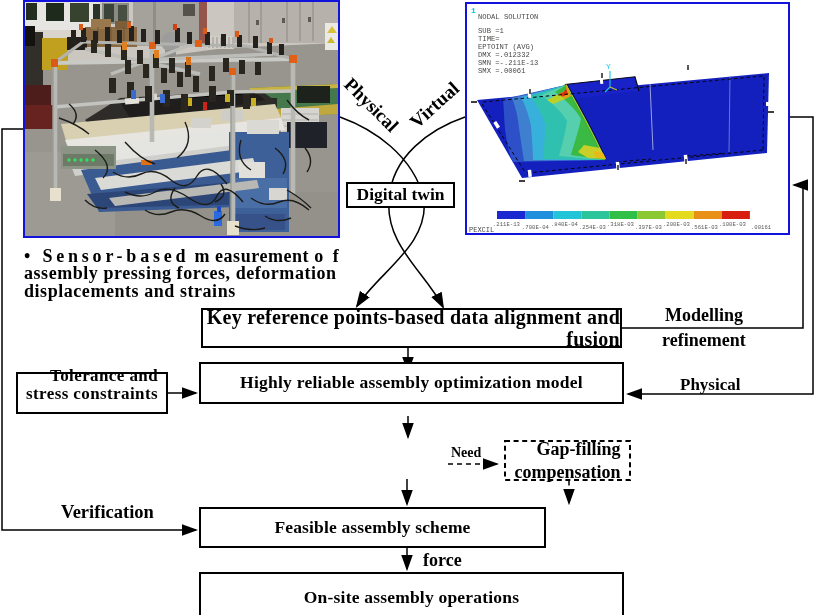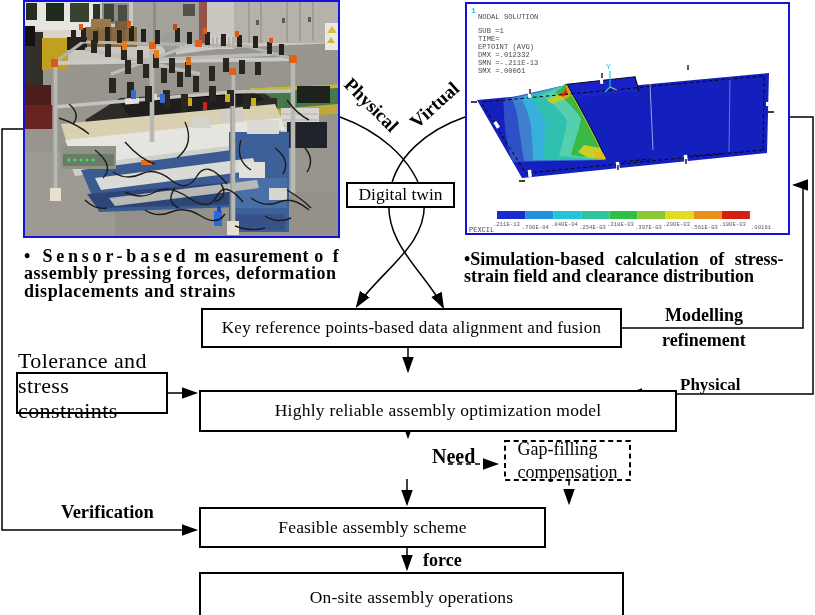--- a/index.html
+++ b/index.html
@@ -1,17 +1,17 @@
 <!DOCTYPE html>
 <html><head>
 <meta charset="utf-8">
 <style>
 html,body{margin:0;padding:0;background:#fff}
 #page{position:relative;width:815px;height:615px;background:#fff;font-family:"Liberation Serif",serif;overflow:hidden}
-.bx{position:absolute;border:2px solid #000;background:#fff;display:flex;align-items:center;justify-content:center;font-weight:normal;text-align:left;color:#000;box-sizing:border-box;line-height:1.1}
+.bx{position:absolute;border:2px solid #000;background:#fff;display:flex;align-items:center;justify-content:center;font-weight:bold;text-align:right;color:#000;box-sizing:border-box;line-height:1.1}
 .lbl{position:absolute;font-weight:bold;color:#000;white-space:nowrap}
 #wires{position:absolute;left:0;top:0;z-index:1}
 .bx{z-index:2}
 .lbl{z-index:3}
 #photo,#fea{position:absolute;z-index:2;box-sizing:border-box}
 </style>
 </head>
 <body>
 <div id="page">
 <svg id="wires" width="815" height="615" viewBox="0 0 815 615" fill="none">
@@ -356,31 +356,30 @@
     <text x="284" y="225">.00161</text>
   </g>
   <text x="2" y="228" font-size="7" fill="#4a4a48">PEXCIL</text>
 </svg>
 </div>
 
 <div class="lbl" style="left:337px;top:95px;width:70px;font-size:19px;transform:rotate(45deg);transform-origin:center">Physical</div>
 <div class="lbl" style="left:405px;top:93px;width:62px;font-size:19px;transform:rotate(-42deg);transform-origin:center">Virtual</div>
 
 <div class="bx" style="left:346px;top:182px;width:109px;height:26px;font-size:17.5px">Digital twin</div>
-<div class="bx" style="left:201px;top:308px;width:421px;height:40px;font-size:17px;letter-spacing:0.25px">Key reference points-based data alignment and fusion</div>
-<div class="bx" style="left:199px;top:390px;width:478px;height:42px;font-size:17.5px;letter-spacing:0.25px">Highly reliable assembly optimization model</div>
+<div class="bx" style="left:201px;top:308px;width:421px;height:40px;font-size:20px;letter-spacing:0.25px">Key reference points-based data alignment and fusion</div>
+<div class="bx" style="left:199px;top:362px;width:425px;height:42px;font-size:17.5px;letter-spacing:0.25px">Highly reliable assembly optimization model</div>
 <div class="bx" style="left:504px;top:440px;width:127px;height:41px;font-size:18px;border:none;background:transparent;line-height:23px">Gap-filling<br>compensation</div>
 <div class="bx" style="left:199px;top:507px;width:347px;height:41px;font-size:17.5px;letter-spacing:0.15px">Feasible assembly scheme</div>
 <div class="bx" style="left:199px;top:572px;width:425px;height:51px;font-size:17.5px;letter-spacing:0.2px">On-site assembly operations</div>
-<div class="bx" style="left:16px;top:372px;width:152px;height:42px;font-size:22px;line-height:25px;letter-spacing:0.4px;padding-bottom:16px">Tolerance and<br>stress constraints</div>
+<div class="bx" style="left:16px;top:372px;width:152px;height:42px;font-size:17px;line-height:18px;letter-spacing:0.4px;padding-bottom:16px">Tolerance and<br>stress constraints</div>
 
 <div class="lbl" style="left:665px;top:305px;font-size:18px">Modelling</div>
 <div class="lbl" style="left:662px;top:330px;font-size:18px">refinement</div>
 <div class="lbl" style="left:680px;top:375px;font-size:17px">Physical</div>
 <div class="lbl" style="left:61px;top:502px;font-size:18.5px">Verification</div>
 <div class="lbl" style="left:423px;top:550px;font-size:18px">force</div>
-<div class="lbl" style="left:432px;top:445px;font-size:20px">Need</div>
+<div class="lbl" style="left:451px;top:445px;font-size:14px">Need</div>
 
 <div class="lbl" style="left:24px;top:248px;font-size:18px;line-height:17.3px">
 <span style="letter-spacing:3.8px">• Sensor-based</span><span style="letter-spacing:0.55px"> m easurement </span><span style="letter-spacing:2.5px">o f</span><br><span style="letter-spacing:0.55px">assembly pressing forces, deformation<br>displacements and strains</span></div>
-<div class="lbl" style="left:464px;top:250.5px;font-size:18px;line-height:17.4px"><span style="word-spacing:6px">•Simulation-based calculation of stress-</span><br>strain field and clearance distribution</div>
 
 </div>
 
 </body></html>

